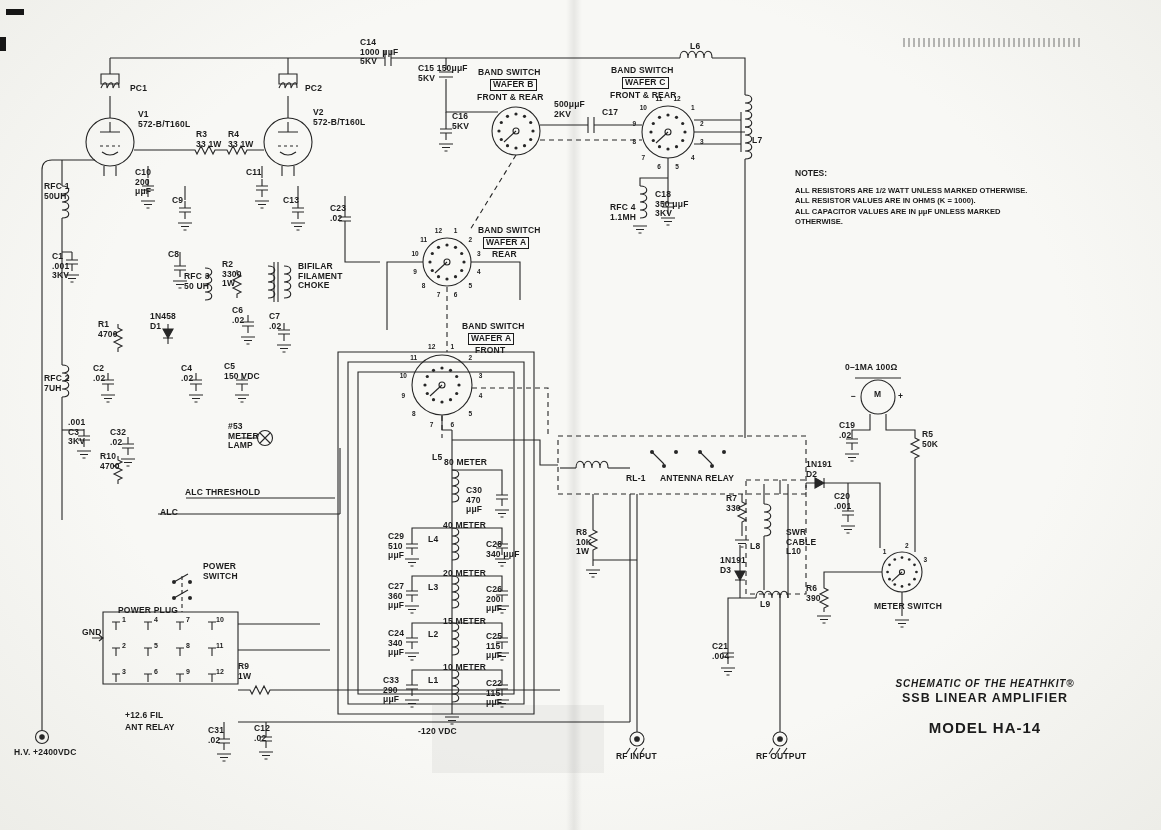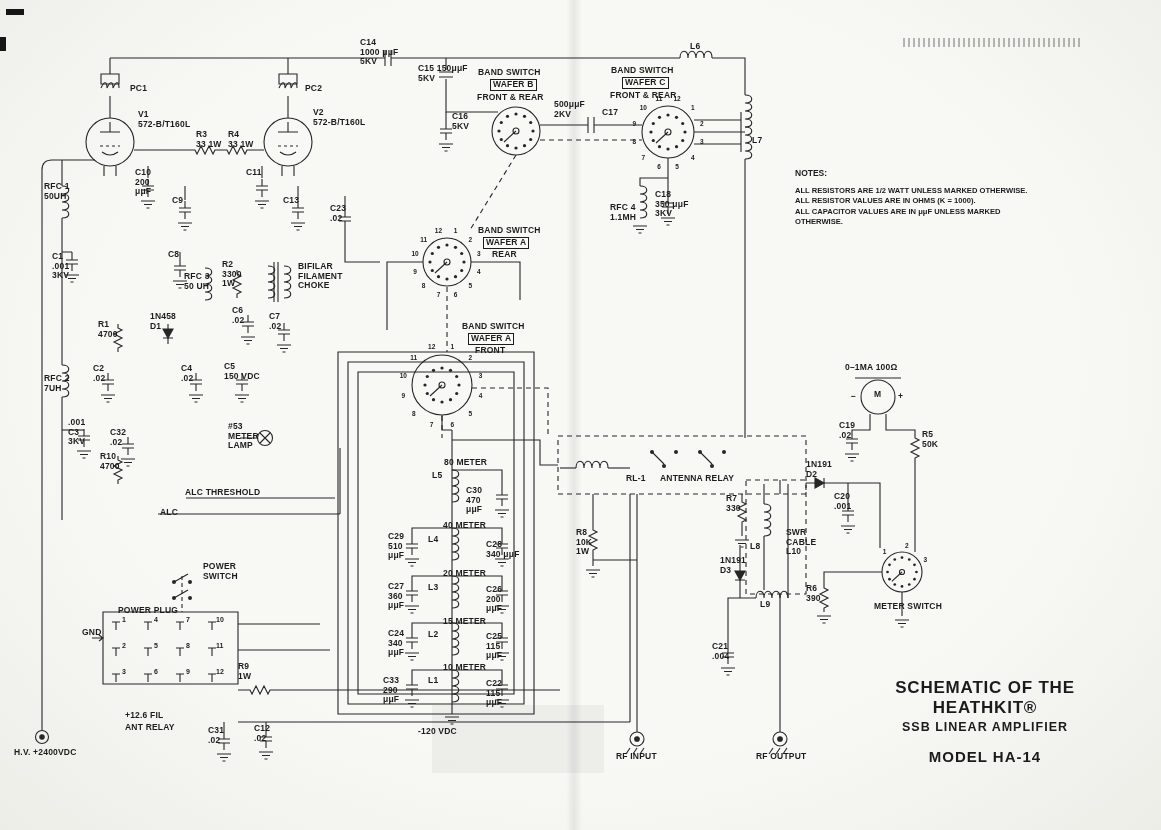--- a/index.html
+++ b/index.html
@@ -10,21 +10,21 @@
   .lbl{position:absolute;font-size:8.5px;font-weight:700;line-height:1.12;
        letter-spacing:.2px;white-space:pre-line;color:#1c1c1c;}
   .boxed{border:1px solid #1c1c1c;padding:0 2px;background:rgba(255,255,255,.4);}
   .pin{position:absolute;font-size:6.5px;font-weight:700;transform:translate(-50%,-50%);color:#222;}
   .pin-num{position:absolute;font-size:7px;font-weight:700;color:#222;}
   .ring{position:absolute;left:0;top:0;width:100%;height:100%;pointer-events:none;}
   #notes{position:absolute;left:795px;top:168px;width:285px;}
   #notes .nh{font-size:8.5px;font-weight:700;margin-bottom:8px;}
   #notes .nl{font-size:7.6px;font-weight:700;line-height:1.35;}
   #titleblock{position:absolute;left:845px;top:678px;width:280px;text-align:center;}
-  #titleblock .t1{font-size:17px;font-weight:700;letter-spacing:.8px;}
+  #titleblock .t1{font-size:10px;font-weight:700;letter-spacing:.8px;font-style:italic;}
   #titleblock .t2{font-size:12.5px;font-weight:700;letter-spacing:1px;margin-top:2px;}
   #titleblock .t3{font-size:15px;font-weight:700;letter-spacing:1px;margin-top:14px;}
   .smudge{position:absolute;left:903px;top:38px;width:178px;height:9px;opacity:.45;
       background:repeating-linear-gradient(90deg,rgba(20,20,20,.65) 0 2px,transparent 2px 5px);
       filter:blur(.4px);}
   .seam{position:absolute;left:566px;top:0;width:16px;height:830px;
       background:linear-gradient(90deg,transparent,rgba(0,0,0,.07),transparent);}
   .artifact{position:absolute;background:rgba(0,0,0,.045);}
   .speck{position:absolute;background:#161616;}
   svg{position:absolute;left:0;top:0;}
@@ -476,21 +476,21 @@
   </div>
 
   <div class="lbl" style="left:478px;top:226px;">BAND SWITCH</div>
   <div class="lbl boxed" style="left:483px;top:237px;">WAFER A</div>
   <div class="lbl" style="left:492px;top:250px;">REAR</div>
   <div class="lbl" style="left:462px;top:322px;">BAND SWITCH</div>
   <div class="lbl boxed" style="left:468px;top:333px;">WAFER A</div>
   <div class="lbl" style="left:475px;top:346px;">FRONT</div>
 
   <div class="lbl" style="left:444px;top:458px;">80 METER</div>
-  <div class="lbl" style="left:432px;top:471px;">L5</div>
+  <div class="lbl" style="left:432px;top:453px;">L5</div>
   <div class="lbl" style="left:466px;top:486px;">C30
 470
 μμF</div>
   <div class="lbl" style="left:443px;top:521px;">40 METER</div>
   <div class="lbl" style="left:428px;top:535px;">L4</div>
   <div class="lbl" style="left:388px;top:532px;">C29
 510
 μμF</div>
   <div class="lbl" style="left:486px;top:540px;">C28
 340 μμF</div>

